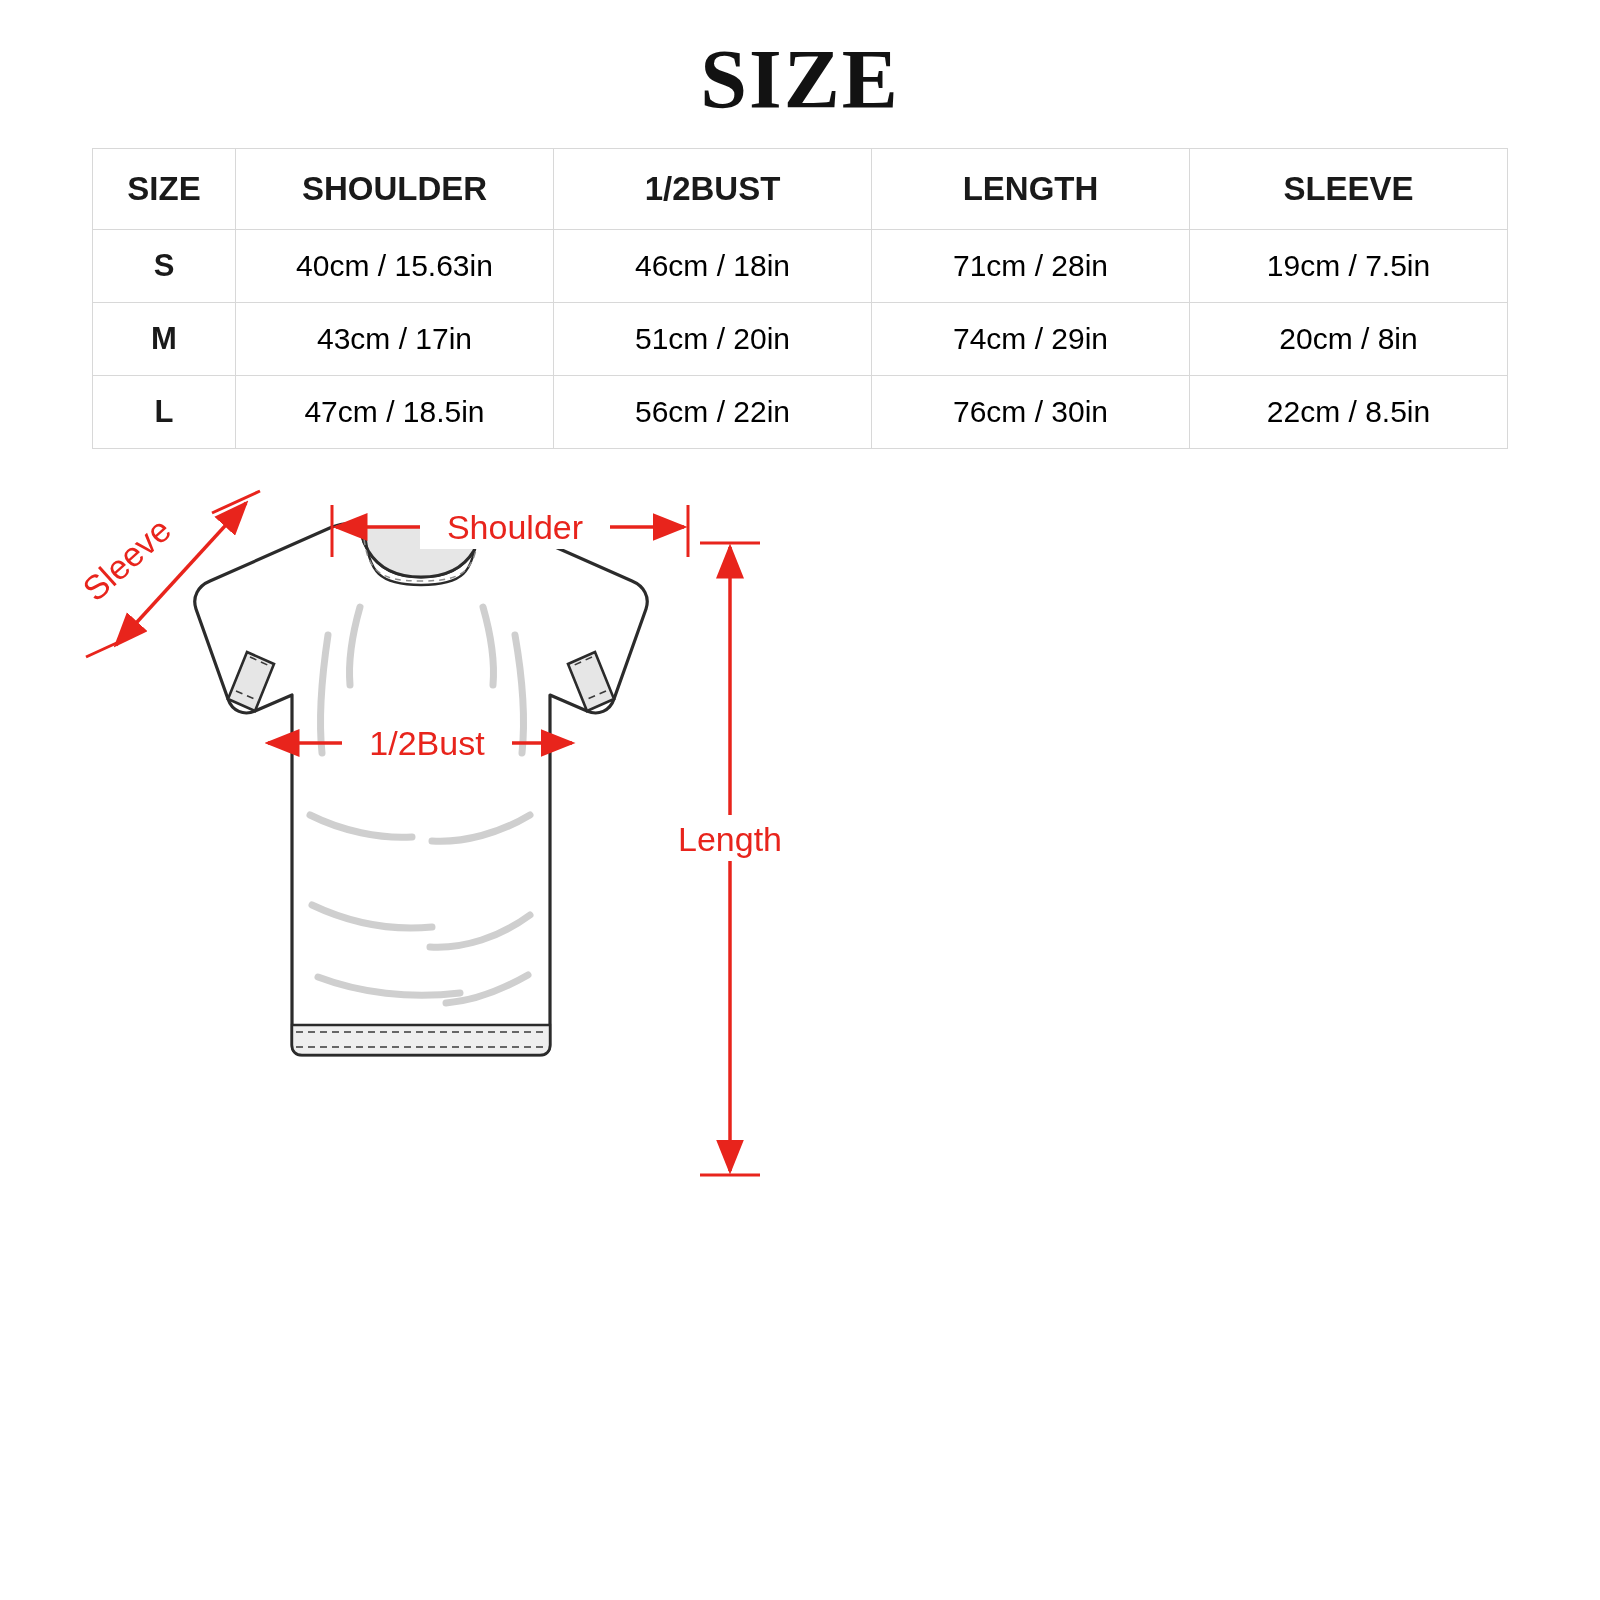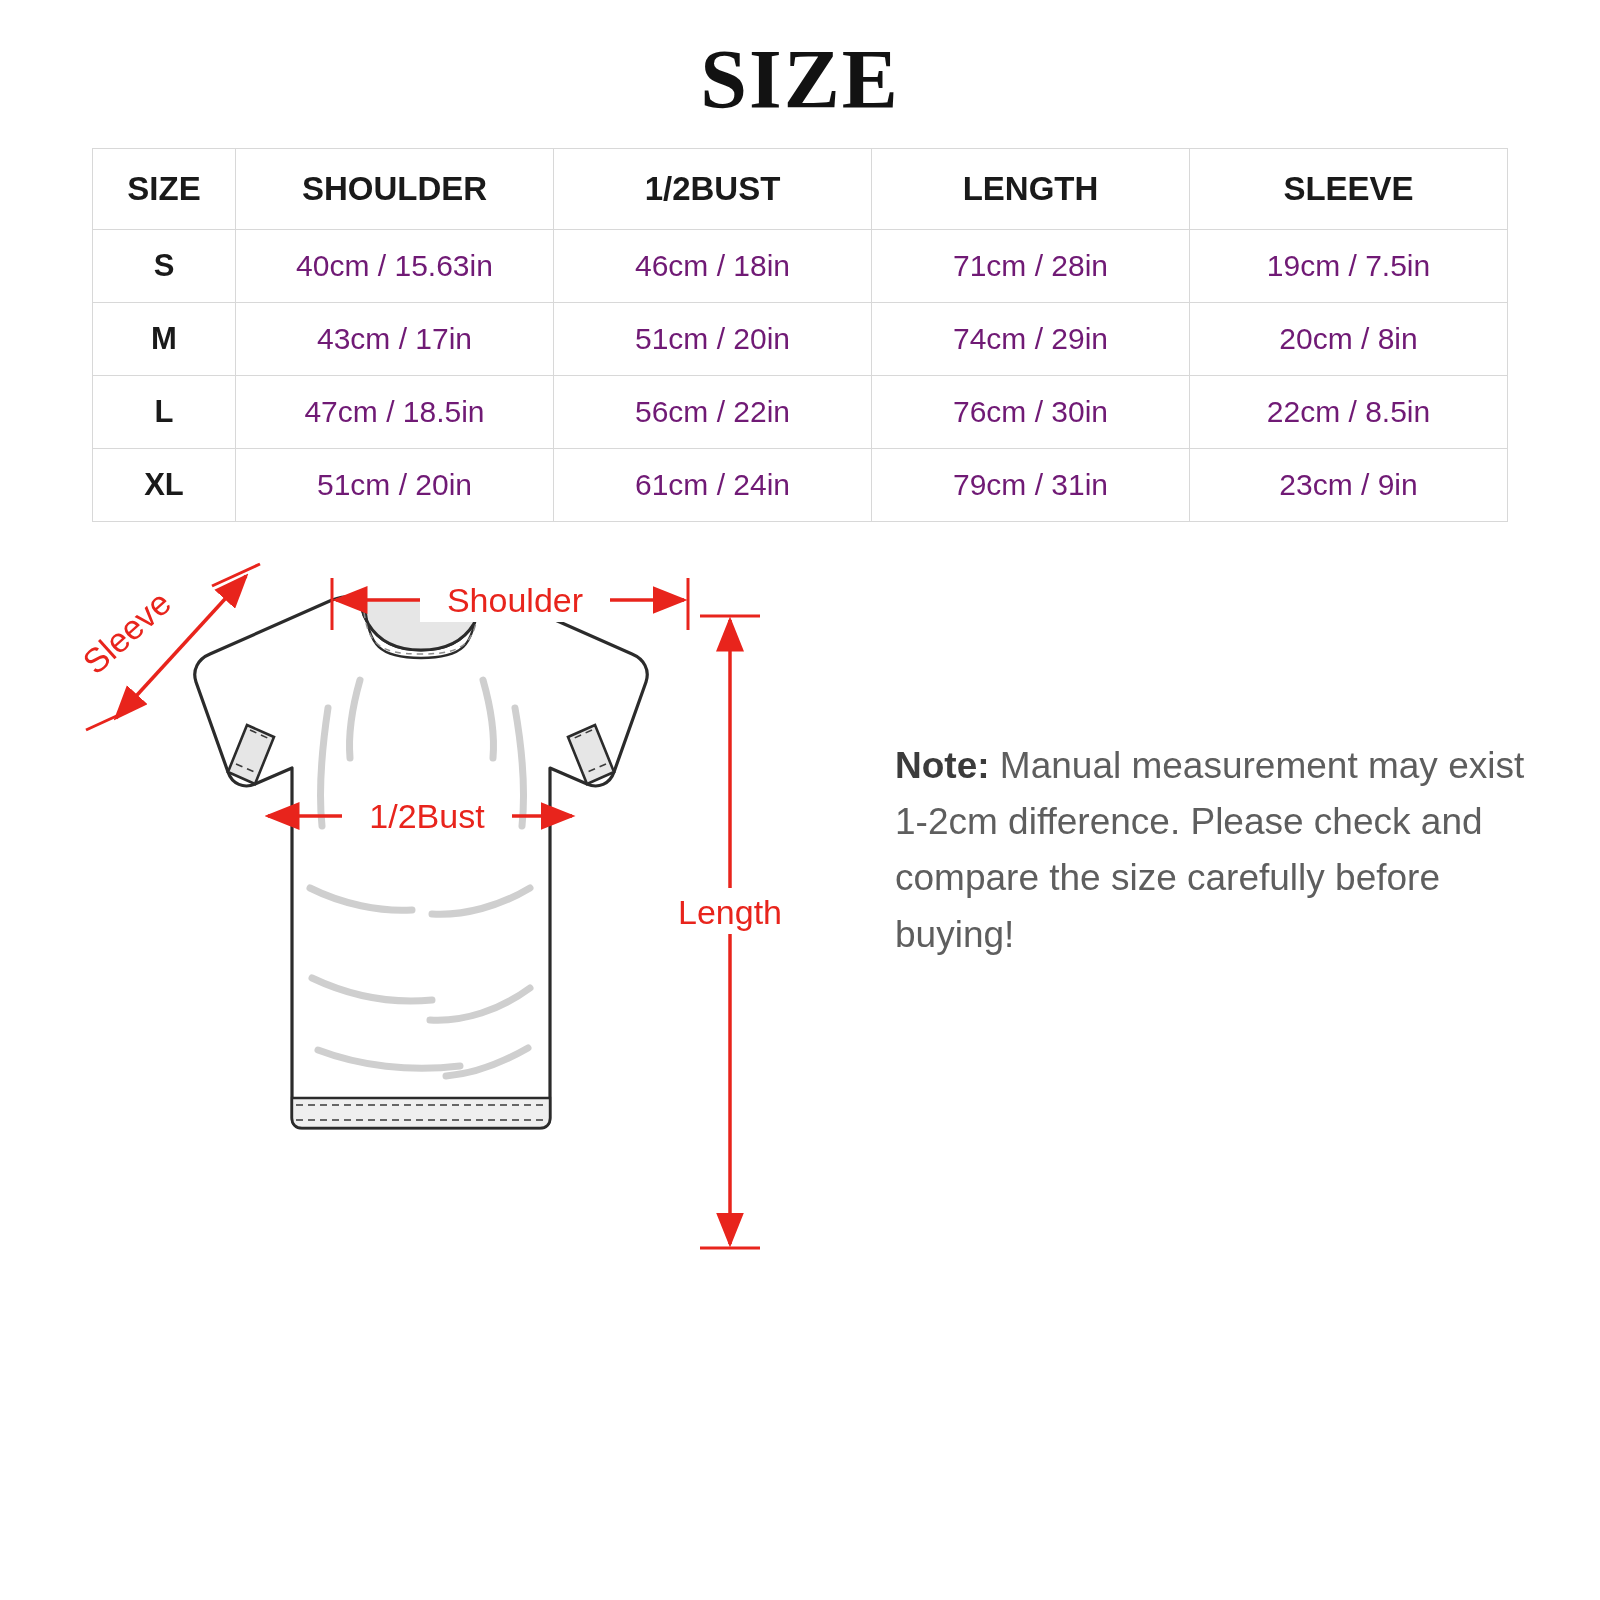--- a/index.html
+++ b/index.html
@@ -45,21 +45,21 @@
     height: 78px;
   }
   #size-table td.size-cell {
     font-size: 31px;
     font-weight: bold;
     color: #1a1a1a;
   }
   #size-table td.val-cell {
     font-size: 30px;
     font-weight: normal;
-    color: #701a75;
+    color: #000000;
   }
   col.c-size { width: 143px; }
   col.c-val  { width: 318px; }
 
   #lower {
     position: relative;
     width: 1600px;
     height: 720px;
     margin-top: 36px;
   }
@@ -122,27 +122,20 @@
       <td class="val-cell">51cm / 20in</td>
       <td class="val-cell">74cm / 29in</td>
       <td class="val-cell">20cm / 8in</td>
     </tr>
     <tr>
       <td class="size-cell">L</td>
       <td class="val-cell">47cm / 18.5in</td>
       <td class="val-cell">56cm / 22in</td>
       <td class="val-cell">76cm / 30in</td>
       <td class="val-cell">22cm / 8.5in</td>
-    </tr>
-    <tr>
-      <td class="size-cell">XL</td>
-      <td class="val-cell">51cm / 20in</td>
-      <td class="val-cell">61cm / 24in</td>
-      <td class="val-cell">79cm / 31in</td>
-      <td class="val-cell">23cm / 9in</td>
     </tr>
   </tbody>
 </table>
 
 <div id="lower">
 
   <svg id="shirt-figure" viewBox="0 0 800 720">
     <defs>
       <marker id="arrR" markerWidth="10" markerHeight="10" refX="9" refY="4" orient="auto">
         <path d="M0,0 L10,4 L0,8 z" fill="#e8241c"></path>
@@ -226,17 +219,14 @@
 
     <g>
       <line x1="640" y1="58" x2="700" y2="58" stroke="#e8241c" stroke-width="3"></line>
       <line x1="640" y1="690" x2="700" y2="690" stroke="#e8241c" stroke-width="3"></line>
       <line x1="670" y1="62" x2="670" y2="686" stroke="#e8241c" stroke-width="3.5" marker-start="url(#arrL)" marker-end="url(#arrR)"></line>
       <rect x="610" y="330" width="120" height="46" fill="#ffffff"></rect>
       <text x="670" y="366" text-anchor="middle" font-family="Liberation Sans, sans-serif" font-size="34" fill="#e8241c">Length</text>
     </g>
   </svg>
 
-  <div id="note">
-    <span class="note-label">Note:</span><span> Manual measurement may exist 1-2cm difference. Please check and compare the size carefully before buying!</span>
-  </div>
 
 </div>
 
 </body></html>

